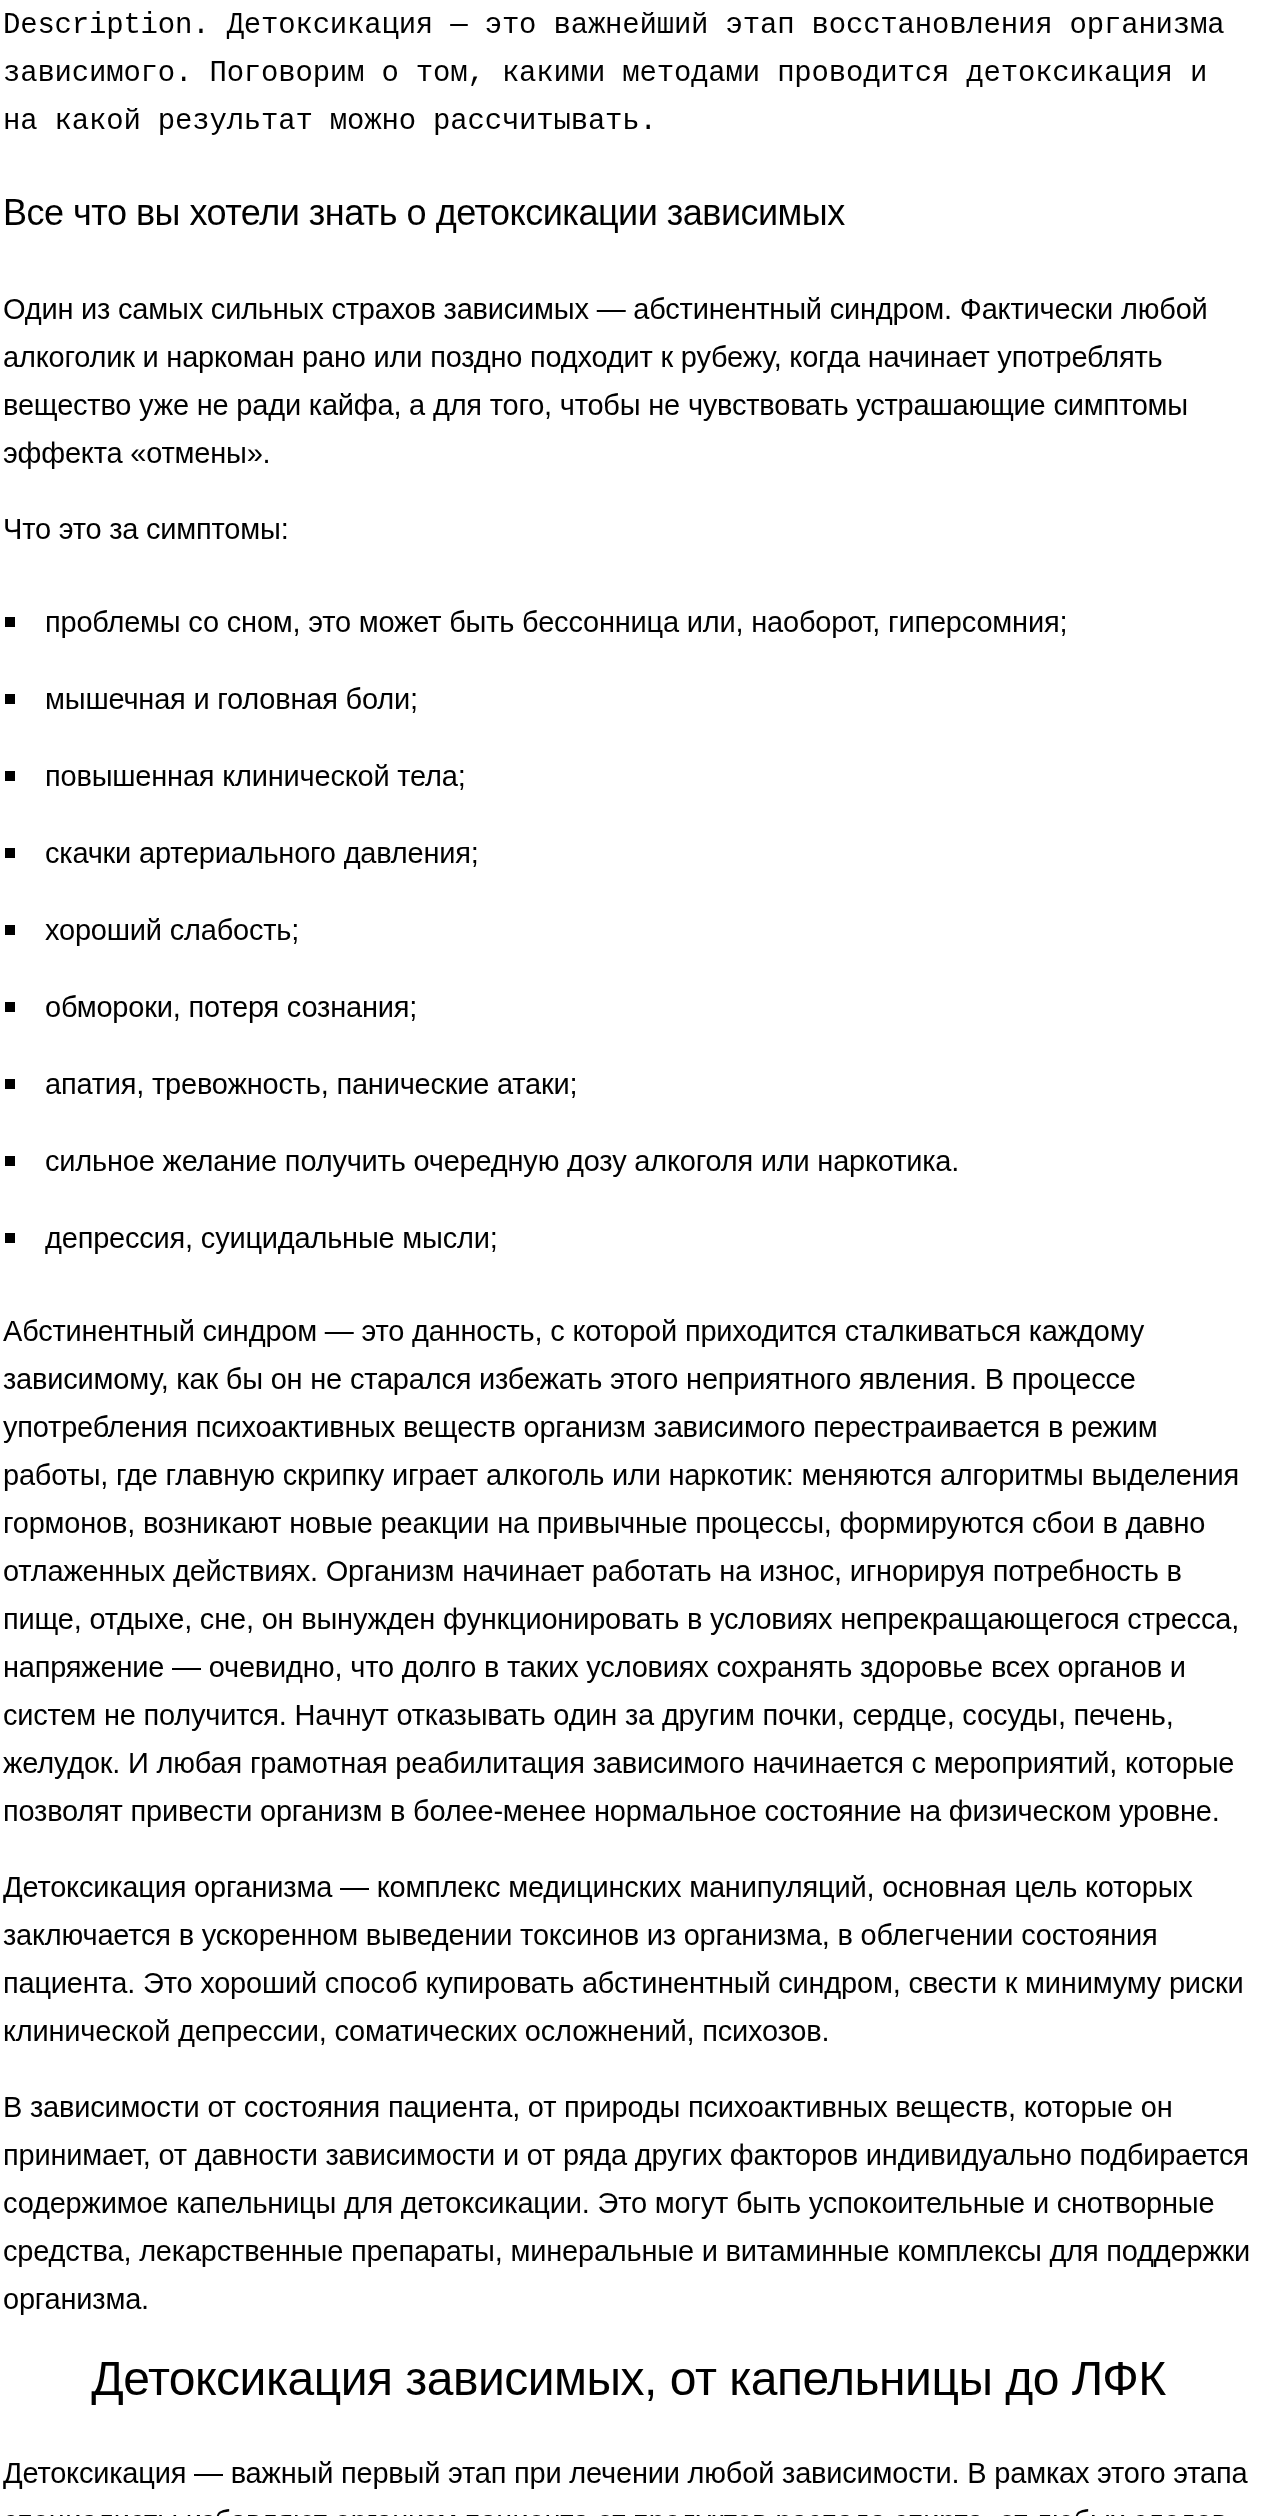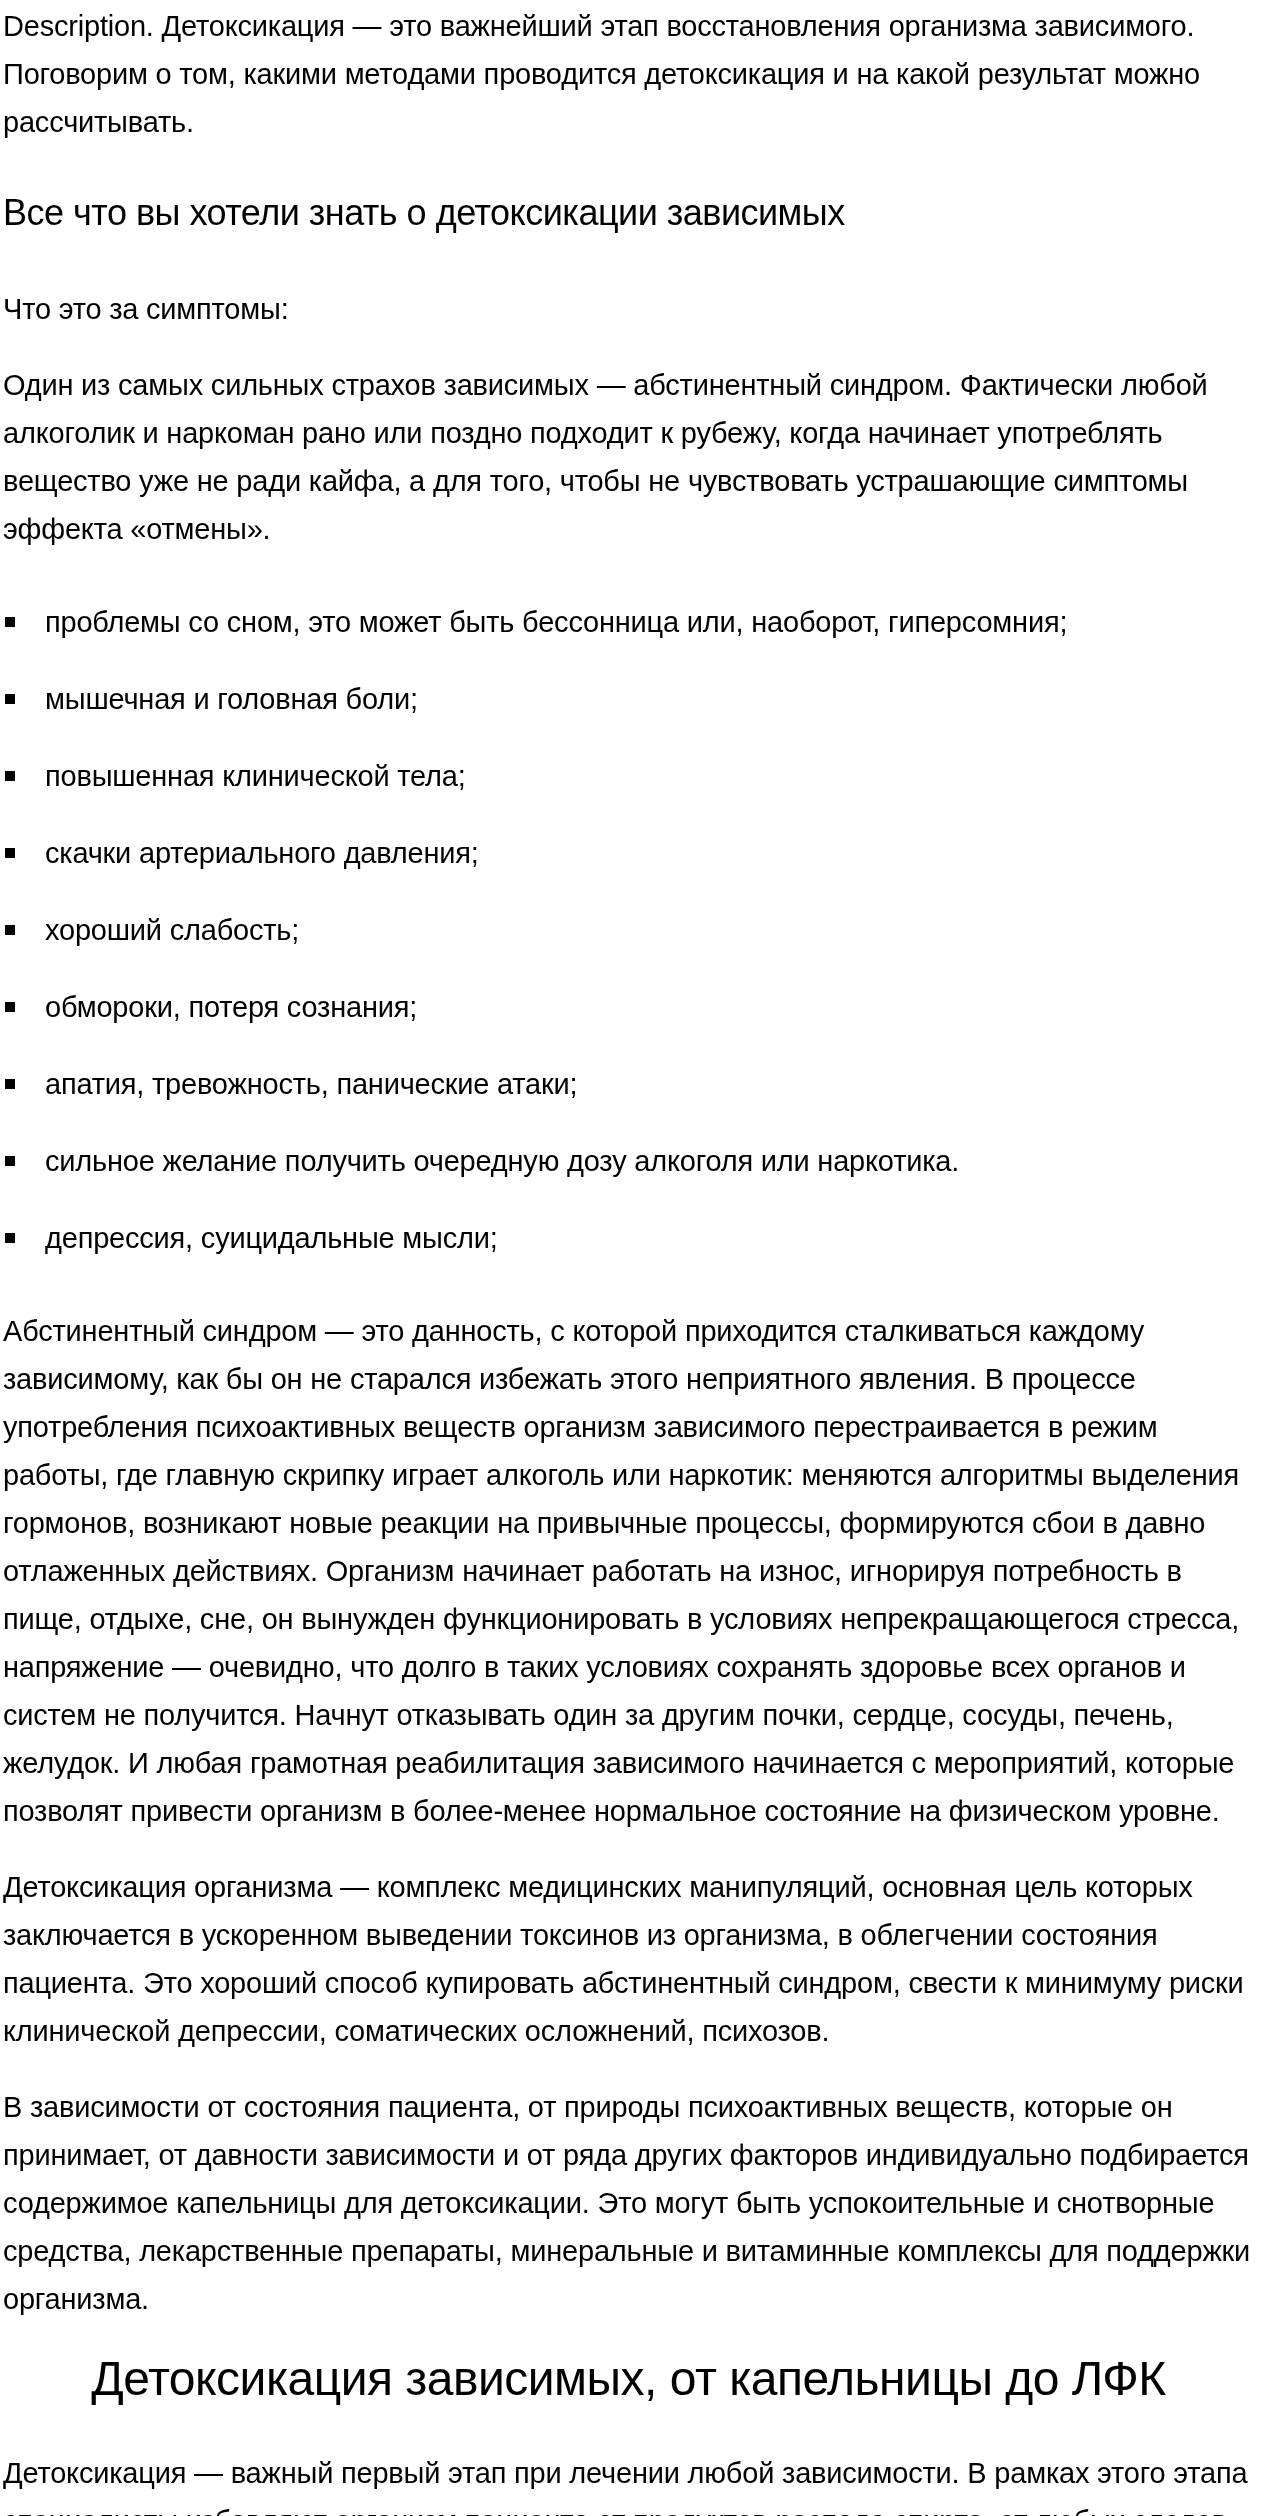--- a/index.html
+++ b/index.html
@@ -11,21 +11,21 @@
     background: #ffffff;
     color: #000000;
     font-family: "Liberation Sans", "DejaVu Sans", sans-serif;
     font-size: 29px;
     line-height: 48px;
     padding: 2px 16px 0 3px;
     letter-spacing: -0.2px;
   }
   .article { width: 100%; }
   p { margin: 28px 0; }
-  p.meta { margin-top: 0; }
+  p.meta { margin-top: 0; font-family: Liberation Mono, monospace; }
   h1 {
     font-size: 36px;
     line-height: 59px;
     font-weight: 400;
     margin: 37px 0 43px;
     letter-spacing: -0.5px;
   }
   h2 {
     font-size: 48px;
     line-height: 55px;
@@ -57,23 +57,23 @@
 </style>
 </head>
 <body>
 
 <div class="article">
 
   <p class="meta">Description. Детоксикация — это важнейший этап восстановления организма зависимого. Поговорим о том, какими методами проводится детоксикация и на какой результат можно рассчитывать.</p>
 
   <h1>Все что вы хотели знать о детоксикации зависимых</h1>
 
+  <p>Один из самых сильных страхов зависимых — абстинентный синдром. Фактически любой алкоголик и наркоман рано или поздно подходит к рубежу, когда начинает употреблять вещество уже не ради кайфа, а для того, чтобы не чувствовать устрашающие симптомы эффекта «отмены».</p>
+
   <p>Что это за симптомы:</p>
-
-  <p>Один из самых сильных страхов зависимых — абстинентный синдром. Фактически любой алкоголик и наркоман рано или поздно подходит к рубежу, когда начинает употреблять вещество уже не ради кайфа, а для того, чтобы не чувствовать устрашающие симптомы эффекта «отмены».</p>
 
   <ul class="symptoms">
     <li><span class="bullet"></span><span>проблемы со сном, это может быть бессонница или, наоборот, гиперсомния;</span></li>
     <li><span class="bullet"></span><span>мышечная и головная боли;</span></li>
     <li><span class="bullet"></span><span>повышенная клинической тела;</span></li>
     <li><span class="bullet"></span><span>скачки артериального давления;</span></li>
     <li><span class="bullet"></span><span>хороший слабость;</span></li>
     <li><span class="bullet"></span><span>обмороки, потеря сознания;</span></li>
     <li><span class="bullet"></span><span>апатия, тревожность, панические атаки;</span></li>
     <li><span class="bullet"></span><span>сильное желание получить очередную дозу алкоголя или наркотика.</span></li>

